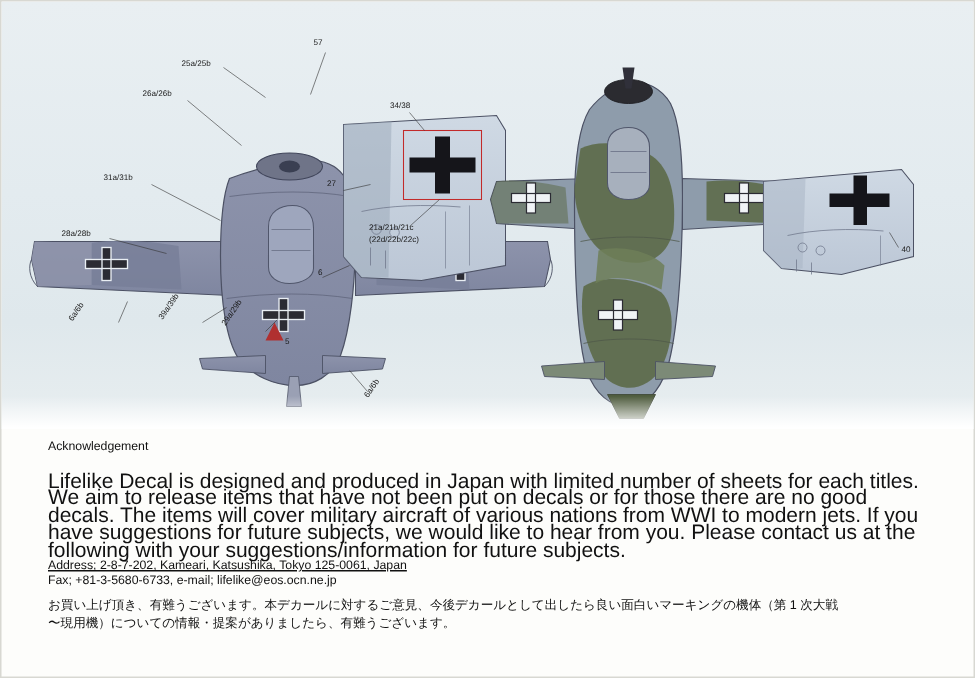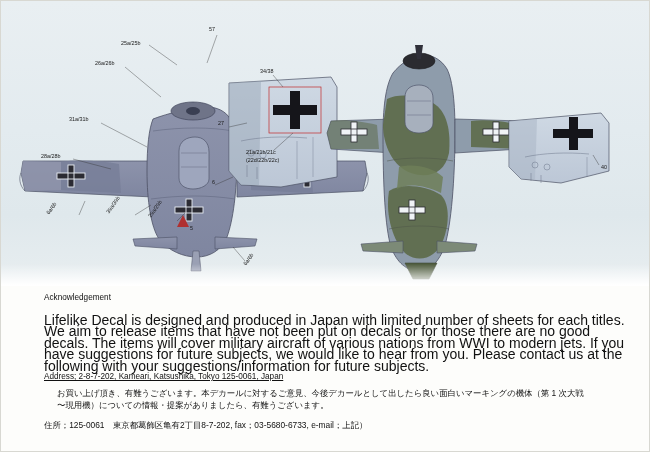--- a/index.html
+++ b/index.html
@@ -34,21 +34,21 @@
     position: absolute;
     font-family: "Liberation Sans", sans-serif;
     font-size: 5.4px;
     color: #1a1a1a;
     white-space: nowrap;
     letter-spacing: 0px;
   }
   
   #textblock {
     position: absolute;
-    left: 43px;
+    left: 31px;
     top: 292px;
     width: 592px;
   }
   .ack-title {
     font-size: 8.2px;
     color: #111;
     margin: 0 0 1px 0;
   }
   .ack-line {
     font-size: 8.2px;
@@ -59,21 +59,21 @@
     font-size: 14px;
     color: #111;
     line-height: 11.4px;
     margin: 13px 0 0 0;
     width: 585px;
   }
   .jp {
     font-size: 8.4px;
     color: #111;
     line-height: 12.4px;
-    margin: 6px 0 0 13px;
+    margin: 6px 0 0 0;
     width: 585px;
   }
   .jp2 {
     font-size: 8.4px;
     color: #111;
     line-height: 12.4px;
     margin: 7px 0 0 0;
   }
 </style>
 </head>
@@ -285,18 +285,18 @@
     <div class="lbl" style="left:104px; top:210px; transform:rotate(-55deg); transform-origin:left top;">39a/39b</div>
     <div class="lbl" style="left:146px; top:214px; transform:rotate(-55deg); transform-origin:left top;">29a/29b</div>
     <div class="lbl" style="left:189px; top:224px;">5</div>
     <div class="lbl" style="left:241px; top:262px; transform:rotate(-55deg); transform-origin:left top;">6a/6b</div>
   </div>
 
   <div id="textblock">
     <p class="ack-title">Acknowledgement</p>
     <p class="para">Lifelike Decal is designed and produced in Japan with limited number of sheets for each titles. We aim to release items that have not been put on decals or for those there are no good decals. The items will cover military aircraft of various nations from WWI to modern jets. If you have suggestions for future subjects, we would like to hear from you. Please contact us at the following with your suggestions/information for future subjects.</p>
     <p class="ack-line" style="margin-top:0;text-decoration:underline;">Address; 2-8-7-202, Kameari, Katsushika, Tokyo 125-0061, Japan</p>
+    <p class="ack-line" style="margin-top:1px;">Fax; +81-3-5680-6733, e-mail; lifelike@eos.ocn.ne.jp</p>
     <p class="jp">お買い上げ頂き、有難うございます。本デカールに対するご意見、今後デカールとして出したら良い面白いマーキングの機体（第 1 次大戦</p>
     <p class="jp" style="margin-top:0;">〜現用機）についての情報・提案がありましたら、有難うございます。</p>
-    <p class="jp2">住所；125-0061　東京都葛飾区亀有2丁目8-7-202,  fax；03-5680-6733,  e-mail；上記）</p>
   </div>
 
 </div>
 
 </body></html>

